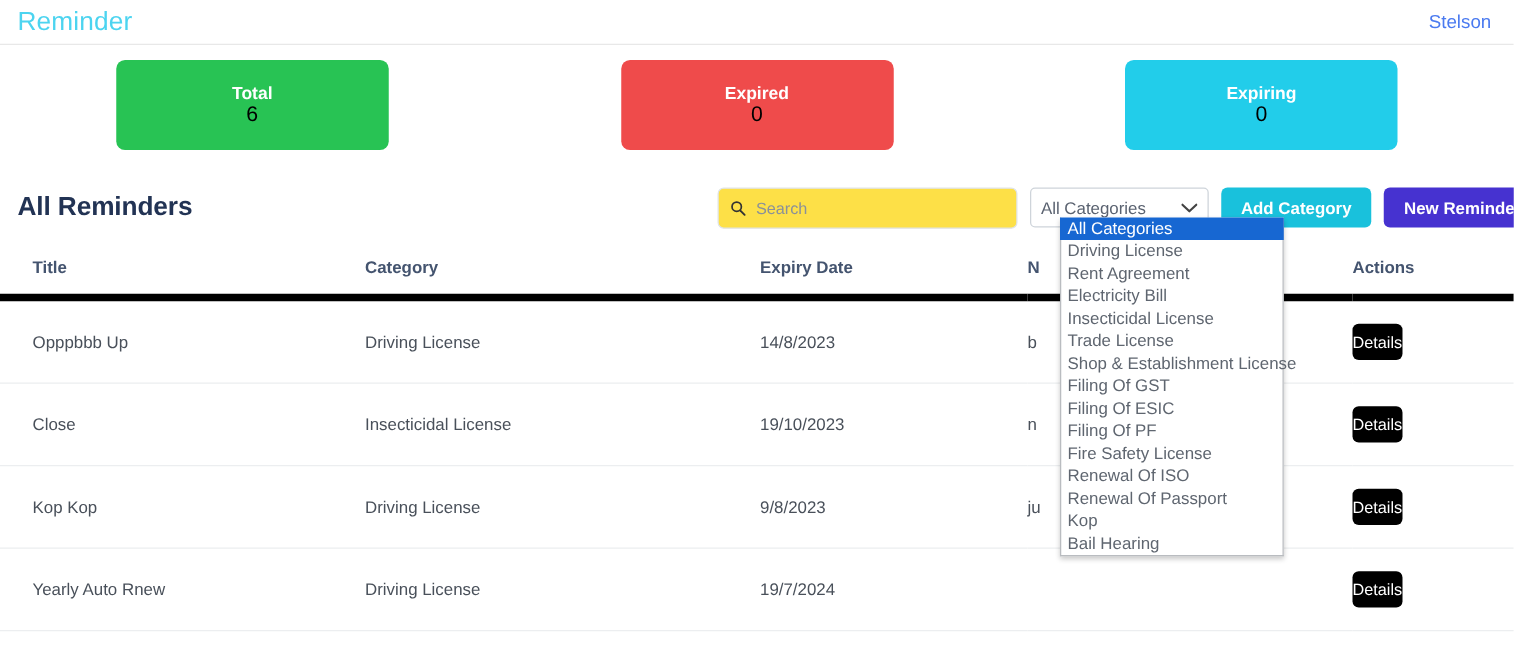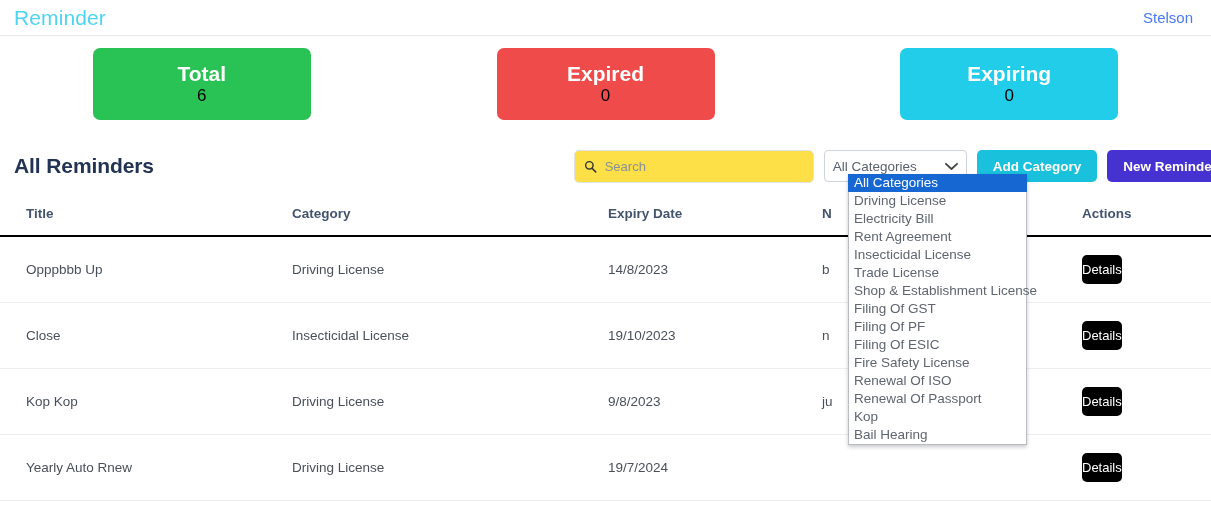--- a/index.html
+++ b/index.html
@@ -52,21 +52,21 @@
     width: 218px;
     height: 72px;
     border-radius: 7px;
     display: flex;
     flex-direction: column;
     align-items: center;
     justify-content: center;
     line-height: 1.18;
   }
   .stat-title {
-    font-size: 21px;
+    font-size: 14px;
     font-weight: bold;
     color: #ffffff;
   }
   .stat-value {
     font-size: 17px;
     color: #000000;
     font-weight: 400;
   }
   .card-total   { background: #28c354; }
   .card-expired { background: #ef4b4b; }
@@ -183,21 +183,21 @@
     width: 100%;
     border-collapse: collapse;
     table-layout: fixed;
   }
   .table th {
     text-align: left;
     font-size: 13.5px;
     font-weight: bold;
     color: #44546f;
     padding: 14px 0 14px 0;
-    border-bottom: 2px solid #000000;
+    border-bottom: 6px solid #000000;
   }
   .table td {
     font-size: 13.5px;
     color: #49505a;
     padding: 18px 0;
     border-bottom: 1px solid #eceef0;
     vertical-align: middle;
     margin-left: 47px;
   }
   .col-title   { width: 292px; padding-left: 26px !important; }
@@ -331,26 +331,26 @@
           <button class="btn-details">Details</button>
         </td>
       </tr>
     </tbody>
   </table>
 </div>
 
 <div class="dropdown" id="category-dropdown">
     <div class="dd-item sel">All Categories</div>
     <div class="dd-item">Driving License</div>
+    <div class="dd-item">Rent Agreement</div>
     <div class="dd-item">Electricity Bill</div>
-    <div class="dd-item">Rent Agreement</div>
     <div class="dd-item">Insecticidal License</div>
     <div class="dd-item">Trade License</div>
     <div class="dd-item">Shop &amp; Establishment License</div>
     <div class="dd-item">Filing Of GST</div>
+    <div class="dd-item">Filing Of ESIC</div>
     <div class="dd-item">Filing Of PF</div>
-    <div class="dd-item">Filing Of ESIC</div>
     <div class="dd-item">Fire Safety License</div>
     <div class="dd-item">Renewal Of ISO</div>
     <div class="dd-item">Renewal Of Passport</div>
     <div class="dd-item">Kop</div>
     <div class="dd-item">Bail Hearing</div>
   </div>
 
 </body></html>

